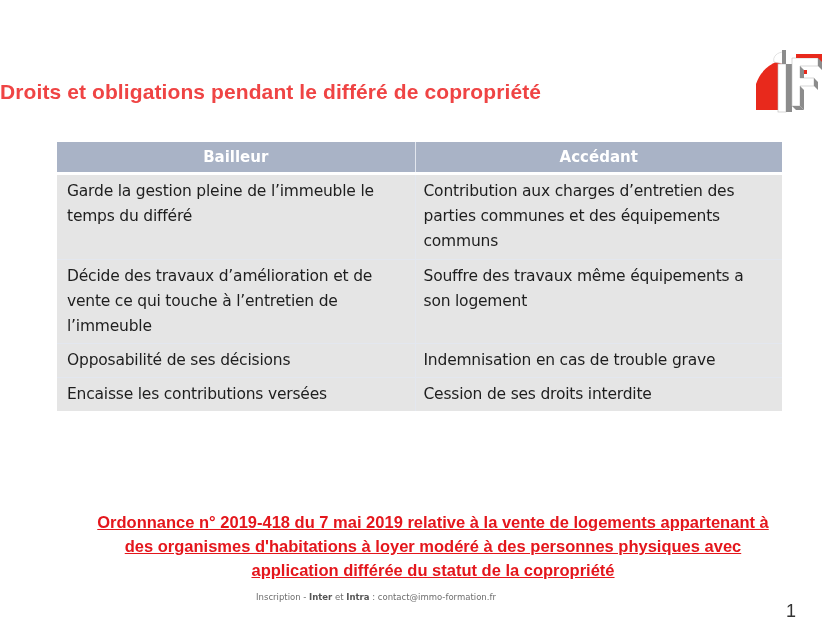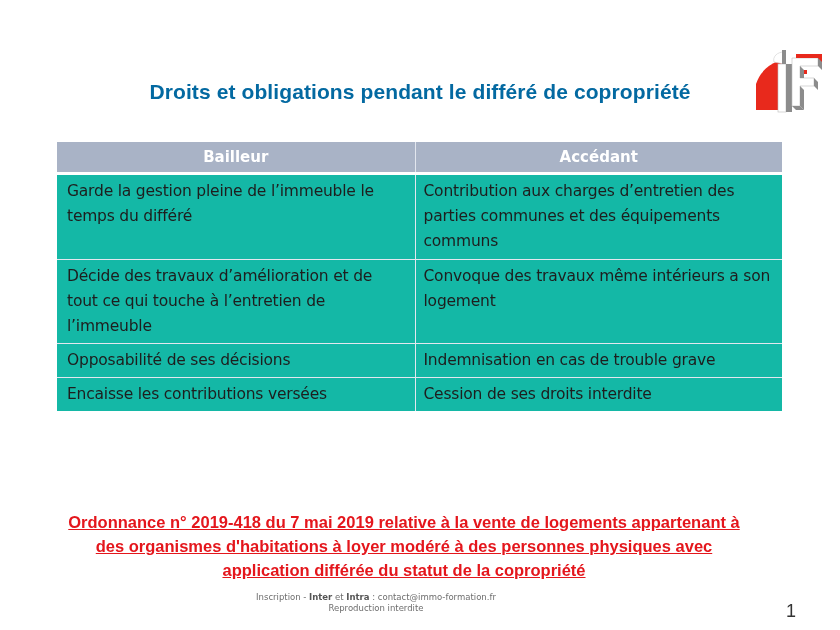--- a/index.html
+++ b/index.html
@@ -1,54 +1,54 @@
 <!DOCTYPE html>
 <html><head>
 <meta charset="utf-8">
 <style>
   html, body { margin: 0; padding: 0; }
   body {
     width: 840px; height: 630px; background: #ffffff; position: relative; overflow: hidden;
     font-family: "Liberation Sans", sans-serif;
   }
   .title {
-    position: absolute; left: 0; top: 80px; width: 840px; text-align: center;
-    font-family: "Liberation Sans", sans-serif; font-weight: bold; font-size: 21px; color: #0369a1;
+    position: absolute; left: 0; top: 80px; width: 840px; text-align: left;
+    font-family: "Liberation Sans", sans-serif; font-weight: bold; font-size: 21px; color: #ef4444;
     letter-spacing: 0.1px;
   }
   .logo { position: absolute; left: 752px; top: 44px; width: 74px; height: 72px; }
   table.grid {
     position: absolute; left: 57px; top: 142px; width: 725px;
     border-collapse: collapse; table-layout: fixed;
     font-family: "DejaVu Sans", sans-serif;
     border-radius: 17px;
   }
   table.grid col.c1 { width: 358px; }
   table.grid col.c2 { width: 367px; }
   table.grid th {
     background: #a9b3c6; color: #ffffff; font-weight: bold; font-size: 15px;
     height: 30px; padding: 0; text-align: center;
     border-bottom: 3px solid #ffffff; border-right: 1px solid #e2e6ee;
   }
   table.grid th:last-child { border-right: none; }
   table.grid td {
-    background: #14b8a6; color: #1e1e1e; font-size: 15.5px; line-height: 25px;
+    background: #e5e5e5; color: #1e1e1e; font-size: 15.5px; line-height: 25px;
     vertical-align: top; padding: 4px 8px 0 10px;
     border-top: 1px solid #e3e7ef; border-right: 1px solid #e3e7ef;
     letter-spacing: -0.2px;
   }
   table.grid td:last-child { border-right: none; padding-left: 8px; }
   tr.r1 td { height: 80px; }
   tr.r2 td { height: 79px; }
   tr.r3 td { height: 29px; }
   tr.r4 td { height: 29px; }
   tr.r5 td { height: 42px; }
   sup { font-size: 9px; vertical-align: top; position: relative; top: -2px; }
   .note {
-    position: absolute; left: 64px; top: 510px; width: 680px; text-align: center;
+    position: absolute; left: 93px; top: 510px; width: 680px; text-align: center;
     font-family: "Liberation Sans", sans-serif; font-weight: bold; font-size: 16.5px; line-height: 24px;
     color: #e4161c; text-decoration: underline;
   }
   .footer {
     position: absolute; left: 226px; top: 592px; width: 300px; text-align: center;
     font-family: "DejaVu Sans", sans-serif; font-size: 8.5px; line-height: 11px; color: #6e6e6e;
   }
   .footer b { color: #555; }
   .page-num {
     position: absolute; left: 786px; top: 601px; font-size: 18px; color: #333;
@@ -90,34 +90,33 @@
       <th>Bailleur</th>
       <th>Accédant</th>
     </tr>
   </thead>
   <tbody>
     <tr class="r1">
       <td>Garde la gestion pleine de l’immeuble le temps du différé</td>
       <td>Contribution aux charges d’entretien des parties communes et des équipements communs</td>
     </tr>
     <tr class="r2">
-      <td>Décide des travaux d’amélioration et de tout ce qui touche à l’entretien de l’immeuble</td>
-      <td>Convoque des travaux même intérieurs a son logement</td>
+      <td>Décide des travaux d’amélioration et de vente ce qui touche à l’entretien de l’immeuble</td>
+      <td>Souffre des travaux même équipements a son logement</td>
     </tr>
     <tr class="r3">
       <td>Opposabilité de ses décisions</td>
       <td>Indemnisation en cas de trouble grave</td>
     </tr>
     <tr class="r4">
       <td>Encaisse les contributions versées</td>
       <td>Cession de ses droits interdite</td>
     </tr>
   </tbody>
 </table>
 
 <div class="note">Ordonnance n° 2019-418 du 7 mai 2019 relative à la vente de logements appartenant à des organismes d'habitations à loyer modéré à des personnes physiques avec application différée du statut de la copropriété</div>
 
 <div class="footer">
   <div><span>Inscription - </span><b>Inter</b><span> et </span><b>Intra</b><span> : contact@immo-formation.fr</span></div>
-  <div>Reproduction interdite</div>
 </div>
 
 <div class="page-num">1</div>
 
 </body></html>

